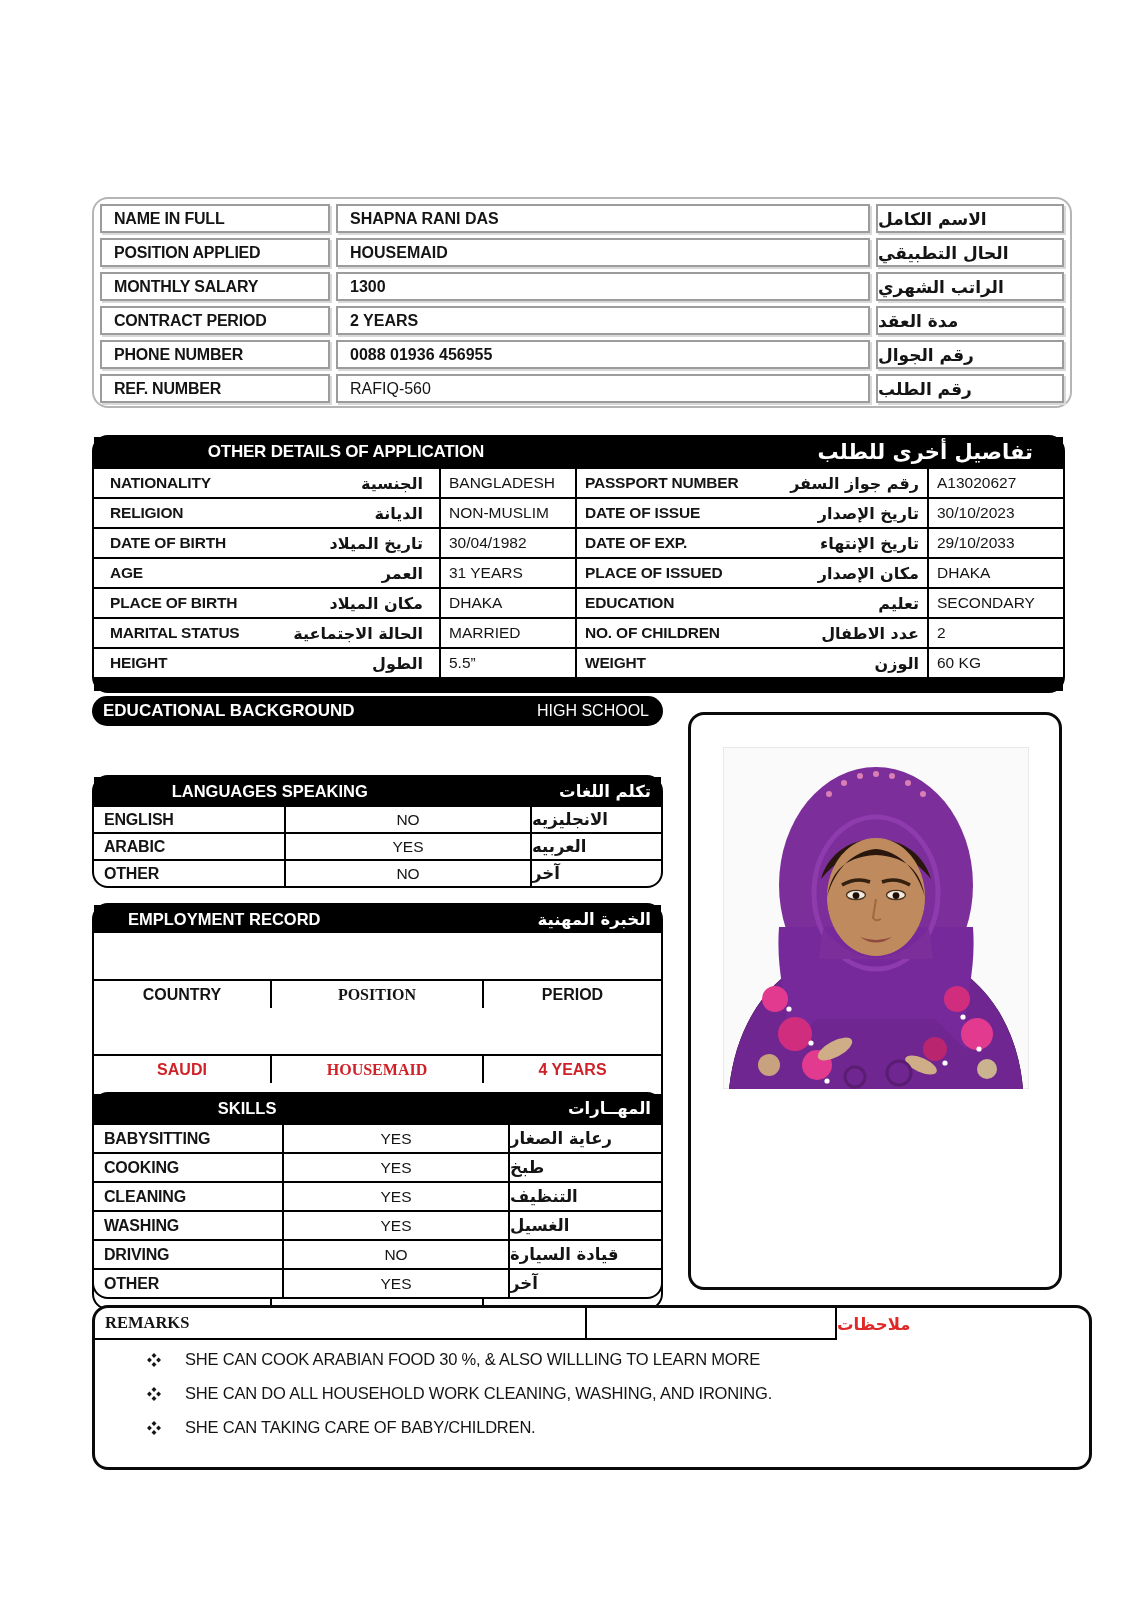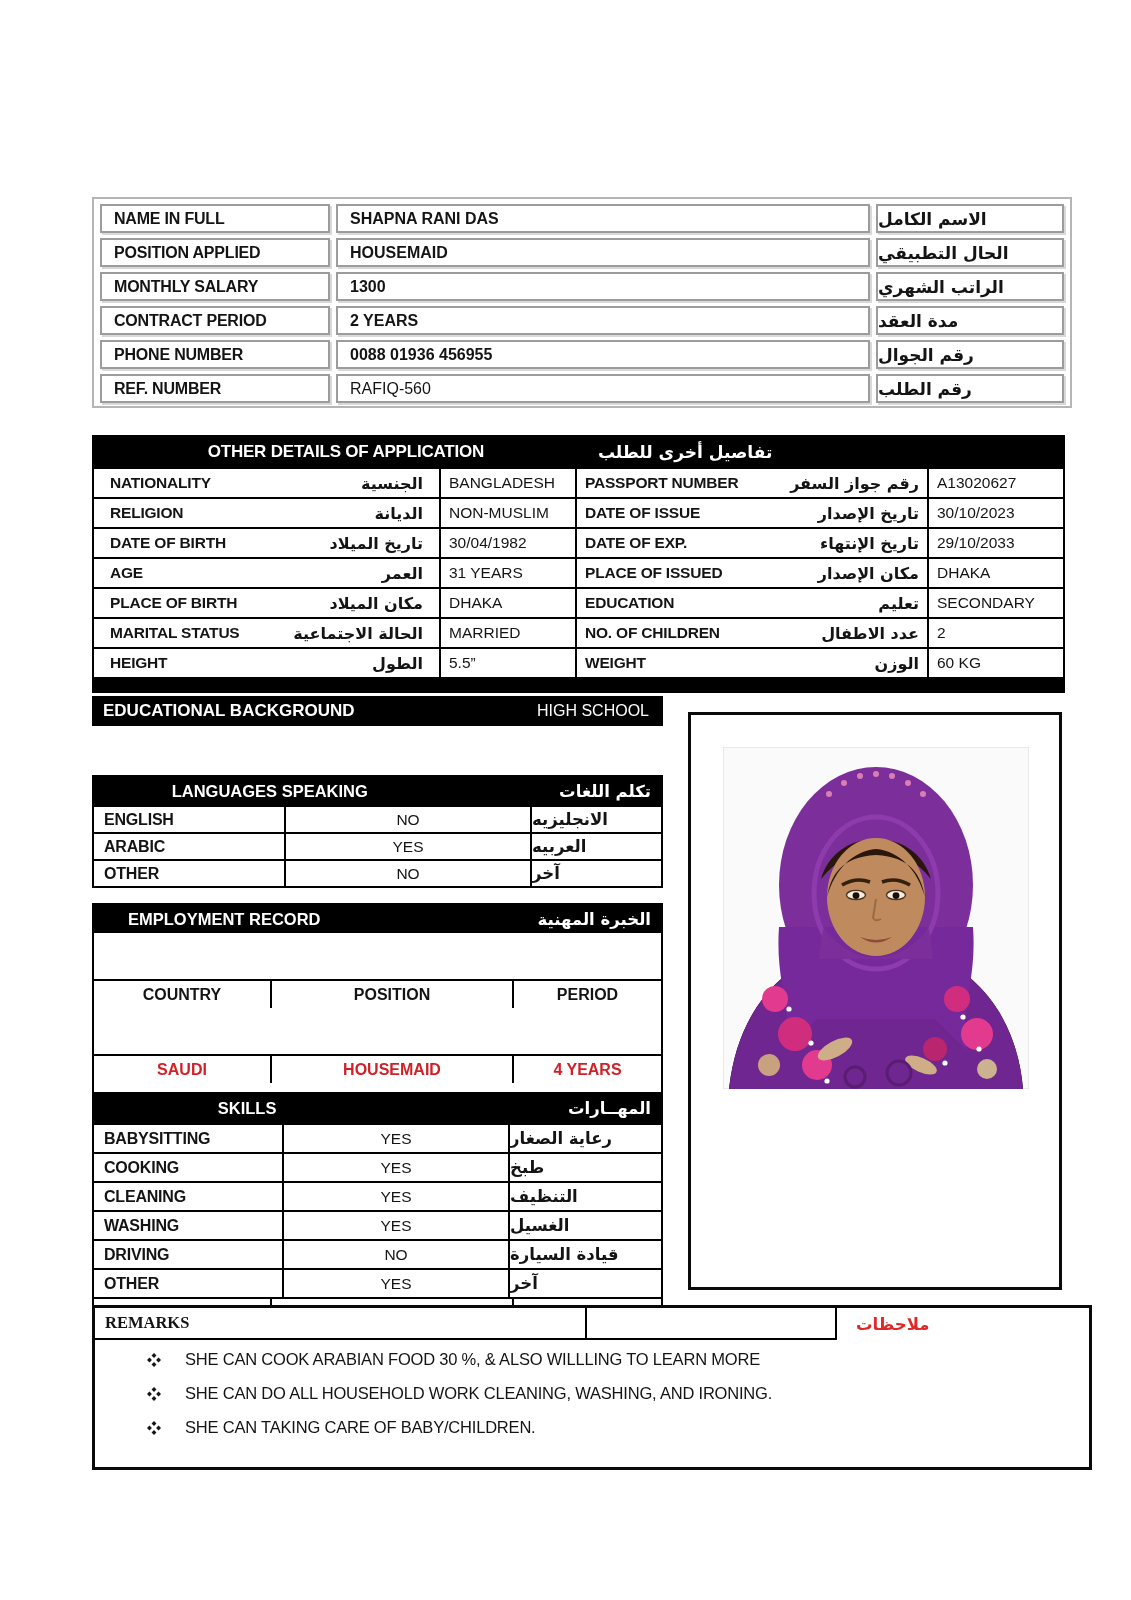--- a/index.html
+++ b/index.html
@@ -1,35 +1,35 @@
 <!DOCTYPE html>
 <html><head>
 <meta charset="utf-8">
 <style>
   * { margin:0; padding:0; box-sizing:border-box; }
   html,body { width:1131px; height:1600px; background:#ffffff; overflow:hidden;
               font-family:"Liberation Sans","DejaVu Sans",sans-serif; color:#141414; }
-  .abs { position:absolute; }
+  .abs { position:absolute;border-radius:16px; }
   .ar { font-family:"DejaVu Sans","Liberation Sans",sans-serif; font-weight:700; }
   
   .top-table { left:92px; top:197px; width:980px; height:211px;
                border:2px solid #b5b5b5; padding:5px 6px; background:#fff; }
   .trow { display:flex; height:29px; margin-bottom:5px; gap:6px; }
   .trow:last-child { margin-bottom:0; }
   .tcell { border:2px solid #9c9c9c; background:#fff; display:flex; align-items:center;
            box-shadow:2px 2px 0 #d9d9d9; }
   .tcell.lbl { flex:0 0 230px; font-weight:700; font-size:16px; padding-left:12px; letter-spacing:-0.2px;}
   .tcell.val { flex:0 0 534px; font-weight:700; font-size:16px; padding-left:12px; }
   .tcell.val.norm { font-weight:400; }
   .tcell.arb { flex:1; justify-content:flex-end; padding-right:14px; font-size:17px; }
   
   .details { left:92px; top:435px; width:973px; border:2px solid #000; background:#fff; }
   .dhead { height:30px; background:#000; color:#fff; display:flex; align-items:center; }
   .dhead .en { flex:0 0 52%; text-align:center; font-weight:700; font-size:17px; letter-spacing:-0.2px;}
-  .dhead .arh { flex:1; text-align:left; font-size:17px; padding-right:30px; }
+  .dhead .arh { flex:1; text-align:right; font-size:21px; padding-right:30px; }
   .drow { display:flex; height:30px; border-top:2px solid #000; }
   .dc { display:flex; align-items:center; }
   .dc.l1 { width:347px; border-right:2px solid #000; justify-content:space-between; padding:0 16px; }
   .dc.v1 { width:136px; border-right:2px solid #000; padding-left:8px; font-size:15.5px; }
   .dc.l2 { width:352px; border-right:2px solid #000; justify-content:space-between; padding:0 8px; }
   .dc.v2 { flex:1; padding-left:8px; font-size:15.5px; }
   .dc .en { font-weight:700; font-size:15.5px; letter-spacing:-0.2px; }
   .dc .ar { font-size:16px; }
   .dfoot { height:14px; background:#000; border-top:2px solid #000; }
   
@@ -53,21 +53,21 @@
   .langs .sc.lbl { width:192px; border-right:2px solid #000; padding-left:10px; }
   .langs .sc.val { width:246px; border-right:2px solid #000; }
   .langs .sc.arb { flex:1; }
   
   .emp { top:903px; }
   .emp .shead .en { flex:0 0 55%; padding-left:34px; font-weight:700; font-size:16.5px; }
   .emp .shead .arh { flex:1; text-align:right; padding-right:10px; font-size:16.5px; }
   .emp .srow { height:29px;margin-top:46px; }
   .emp .sc { justify-content:center; }
   .emp .sc.c1 { width:178px; border-right:2px solid #000; }
-  .emp .sc.c2 { width:242px; border-right:2px solid #000; }
+  .emp .sc.c2 { width:212px; border-right:2px solid #000;font-family:Liberation Serif, serif; }
   .emp .sc.c3 { flex:1; }
   .emp .hdr .sc { font-weight:700; font-size:16px; }
   .emp .red .sc { font-weight:700; font-size:16px; color:#cf2127; }
   
   .skills { top:1092px; }
   .skills .shead { height:29px; }
   .skills .shead .en { flex:0 0 54%; text-align:center; font-weight:700; font-size:16.5px; }
   .skills .shead .arh { flex:1; text-align:right; padding-right:10px; font-size:16.5px; }
   .skills .srow { height:29px; }
   .skills .sc.lbl { width:190px; border-right:2px solid #000; padding-left:10px; }
@@ -76,21 +76,21 @@
   
   .photo-box { left:688px; top:712px; width:374px; height:578px; border:3px solid #0a0a0a; background:#fff; }
   .photo-box svg { position:absolute; left:32px; top:32px; }
   
   .remarks { left:92px; top:1305px; width:1000px; height:165px; border:3px solid #0a0a0a; background:#fff; }
   .rhead { display:flex; height:32px; }
   .rhead .c1 { width:492px; border-right:2px solid #000; border-bottom:2px solid #000;
                display:flex; align-items:center; padding-left:10px; font-weight:700; font-size:16.5px;font-family:Liberation Serif, serif; }
   .rhead .c2 { width:250px; border-right:2px solid #000; border-bottom:2px solid #000; }
   .rhead .c3 { flex:1; display:flex; align-items:center; justify-content:flex-end;
-               padding-right:8px; color:#e02828; font-size:16.5px;padding-left:19px; }
+               padding-right:8px; color:#e02828; font-size:16.5px; }
   .rbody { padding:10px 10px 0 52px; }
   .ritem { display:flex; align-items:flex-start; gap:24px; margin-bottom:15px;
            font-size:16.5px; letter-spacing:-0.2px; }
   .ritem svg { flex:0 0 14px; margin-top:3px; }
 </style>
 </head>
 <body>
 
 <div class="abs top-table">
   <div class="trow">

